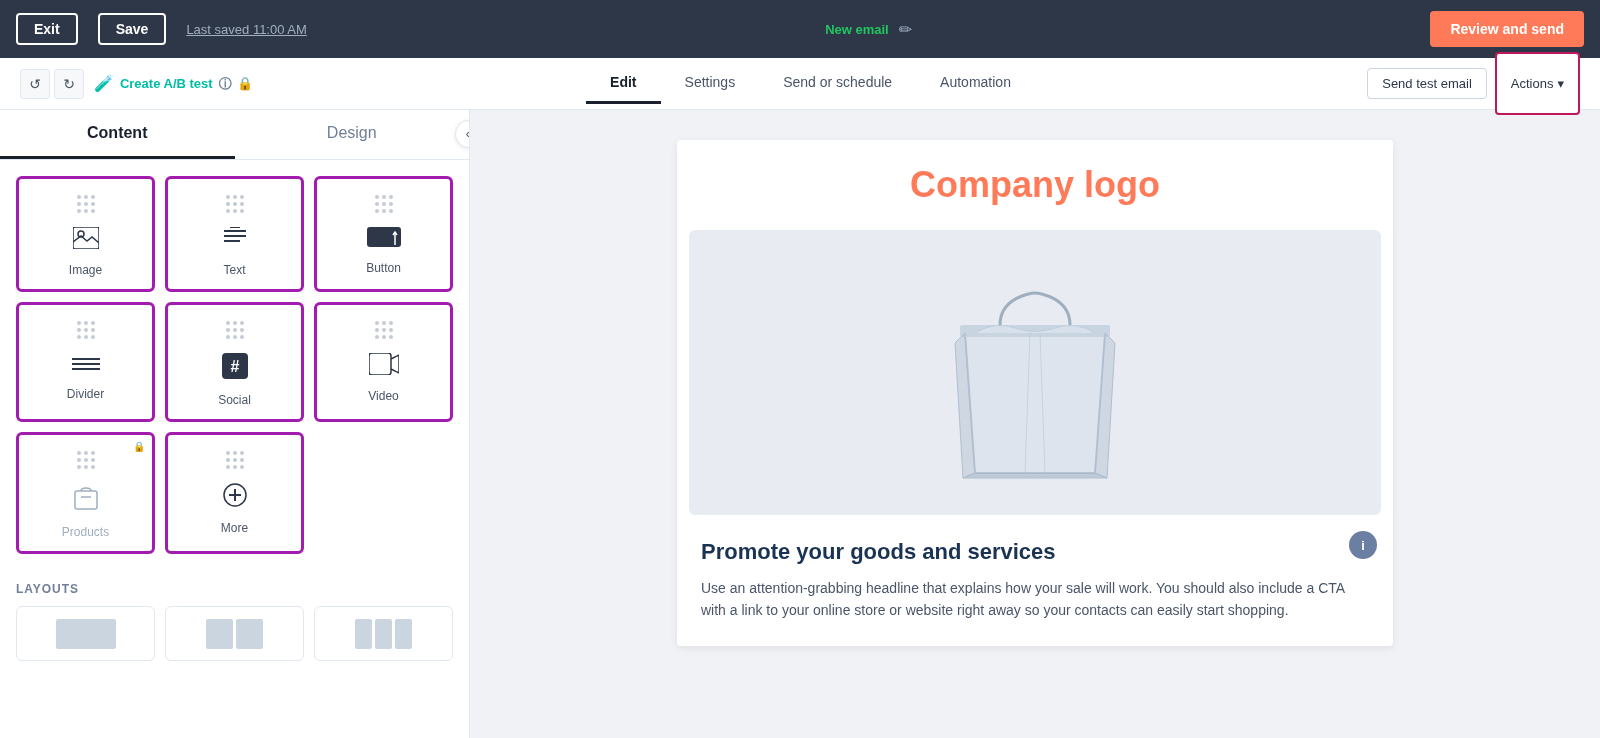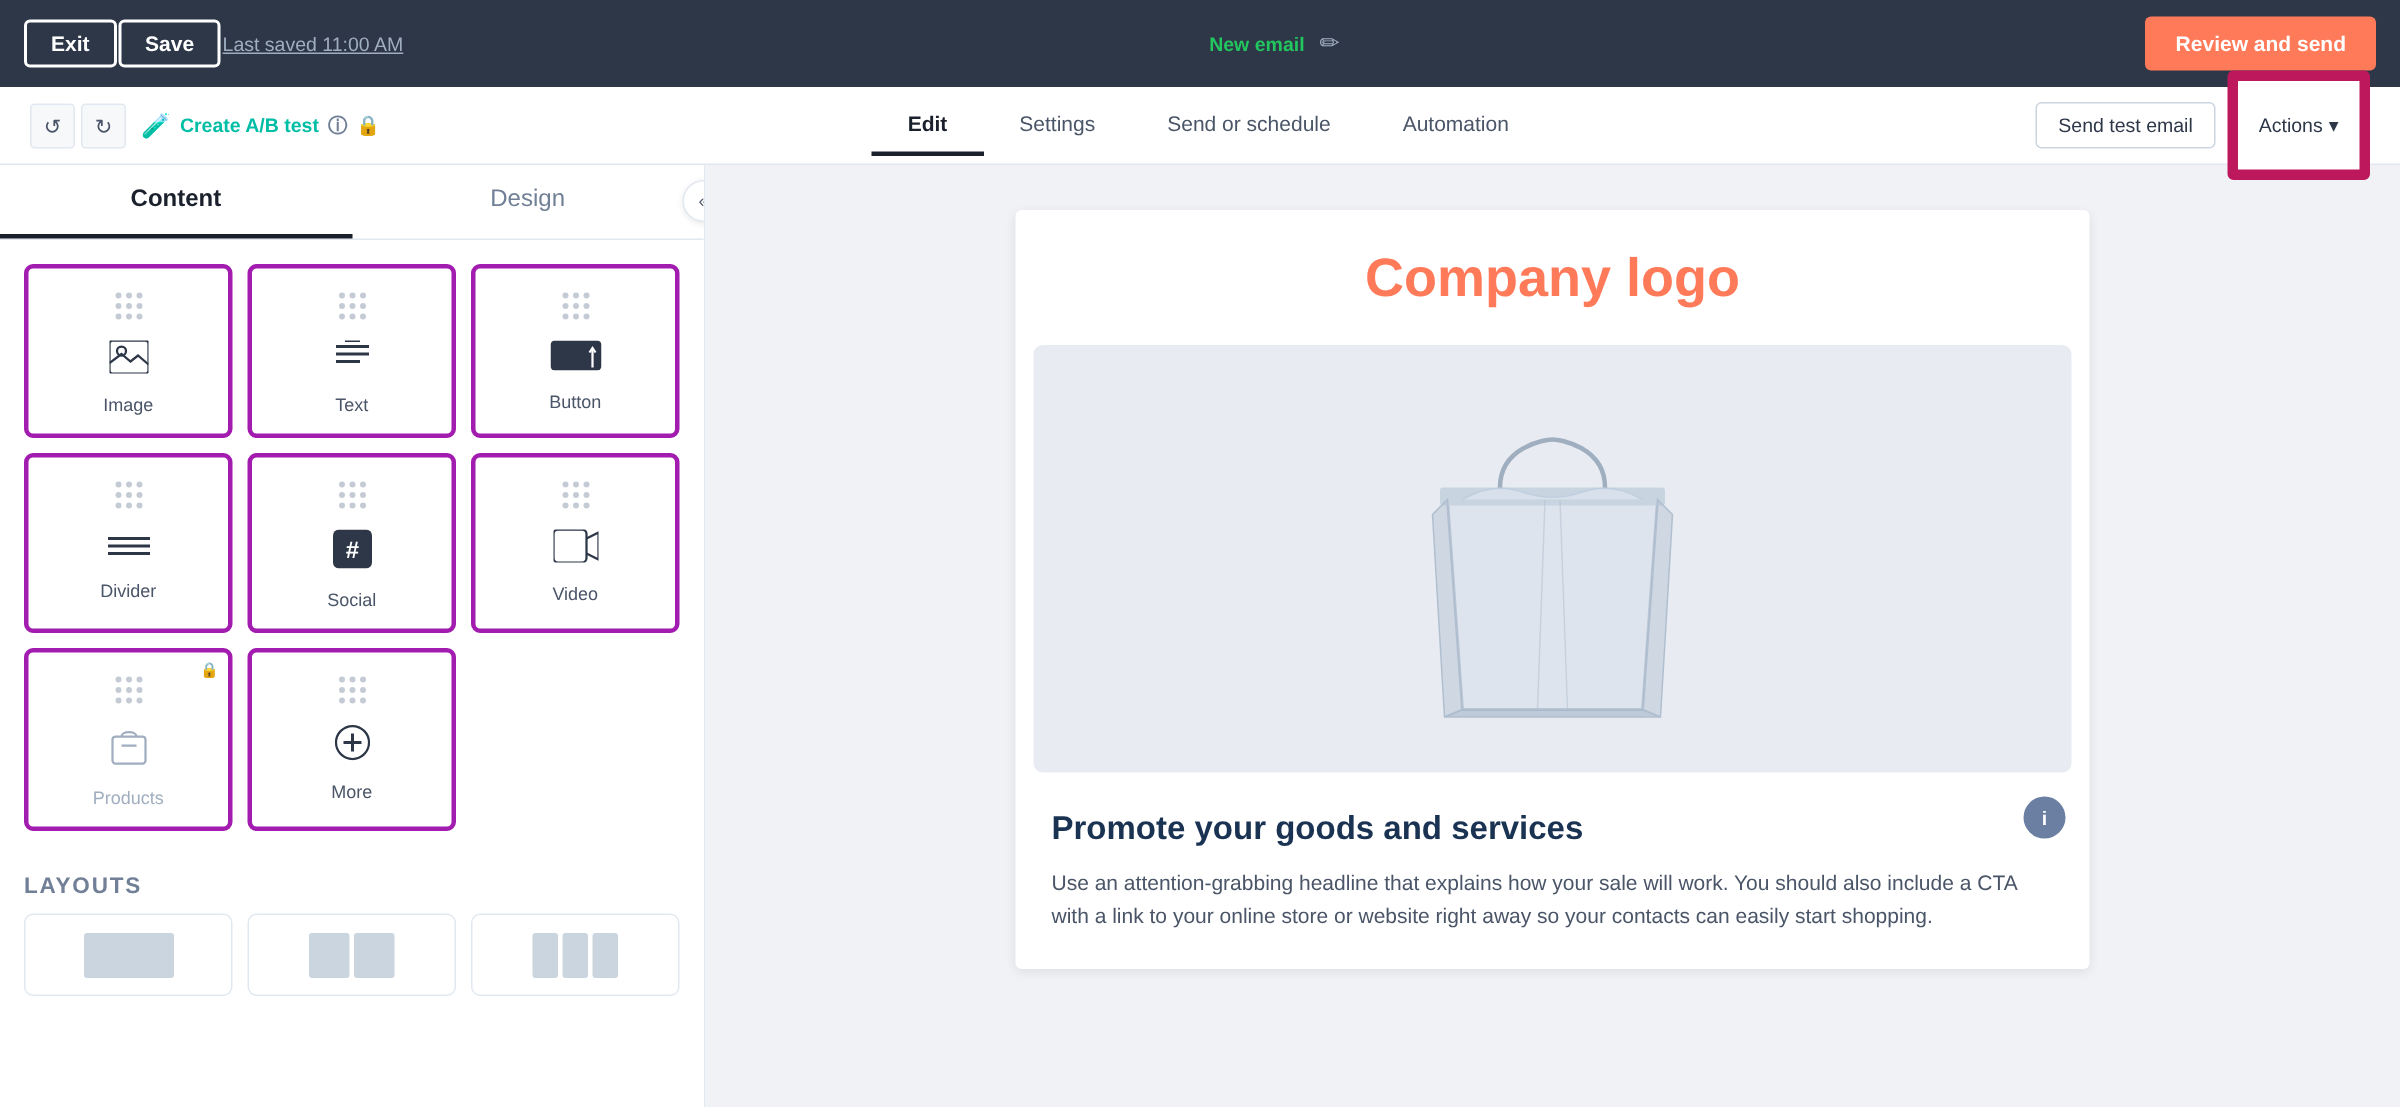--- a/index.html
+++ b/index.html
@@ -7,21 +7,21 @@
 
     
     .top-bar {
       display: flex;
       align-items: center;
       background: #2d3748;
       height: 58px;
       padding: 0 16px;
       gap: 12px;
     }
-    .top-bar-left { display: flex; align-items: center; gap: 1px; }
+    .top-bar-left { display: flex; align-items: center; gap: 20px; }
     .top-bar-center { flex: 1; display: flex; align-items: center; justify-content: center; gap: 10px; }
     .top-bar-right { display: flex; align-items: center; }
 
     .btn-exit, .btn-save {
       background: transparent;
       border: 2px solid #fff;
       color: #fff;
       border-radius: 4px;
       padding: 6px 16px;
       font-size: 14px;
@@ -114,21 +114,21 @@
       background: #fff;
       border: 1px solid #cbd5e0;
       border-radius: 4px;
       padding: 7px 14px;
       font-size: 13px;
       color: #2d3748;
       cursor: pointer;
     }
     .btn-actions {
       background: #fff;
-      border: 7px solid #be185d;
+      border: 2px solid #be185d;
       border-radius: 4px;
       padding: 22px 14px;
       font-size: 13px;
       color: #2d3748;
       cursor: pointer;
       display: flex; align-items: center; gap: 4px;
     }
 
     
     .main-layout {
@@ -237,21 +237,21 @@
       right: 6px;
       font-size: 10px;
       color: #a0aec0;
     }
 
     
     .layouts-section {
       padding: 12px 16px 8px;
     }
     .layouts-label {
-      font-size: 15px;
+      font-size: 12px;
       font-weight: 700;
       color: #718096;
       letter-spacing: 0.08em;
       text-transform: uppercase;
       margin-bottom: 10px;
     }
     .layouts-grid {
       display: grid;
       grid-template-columns: repeat(3, 1fr);
       gap: 10px;

